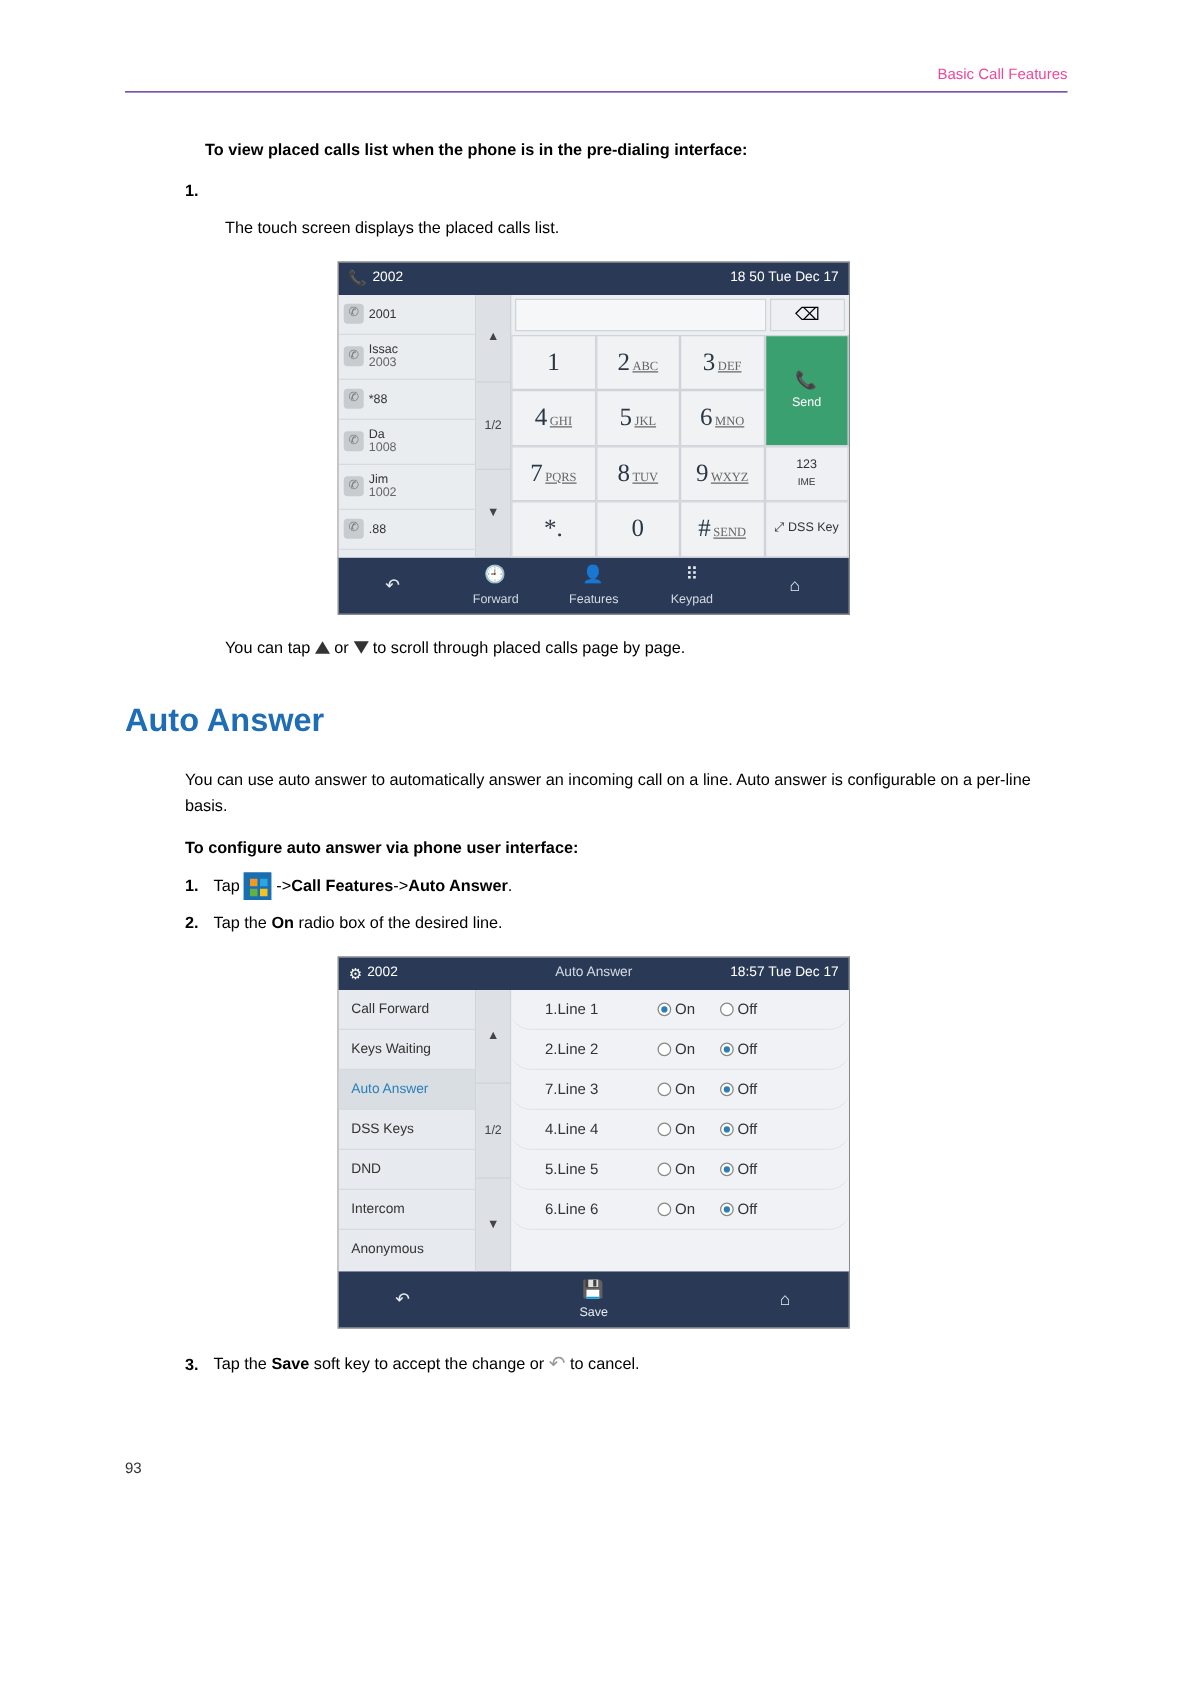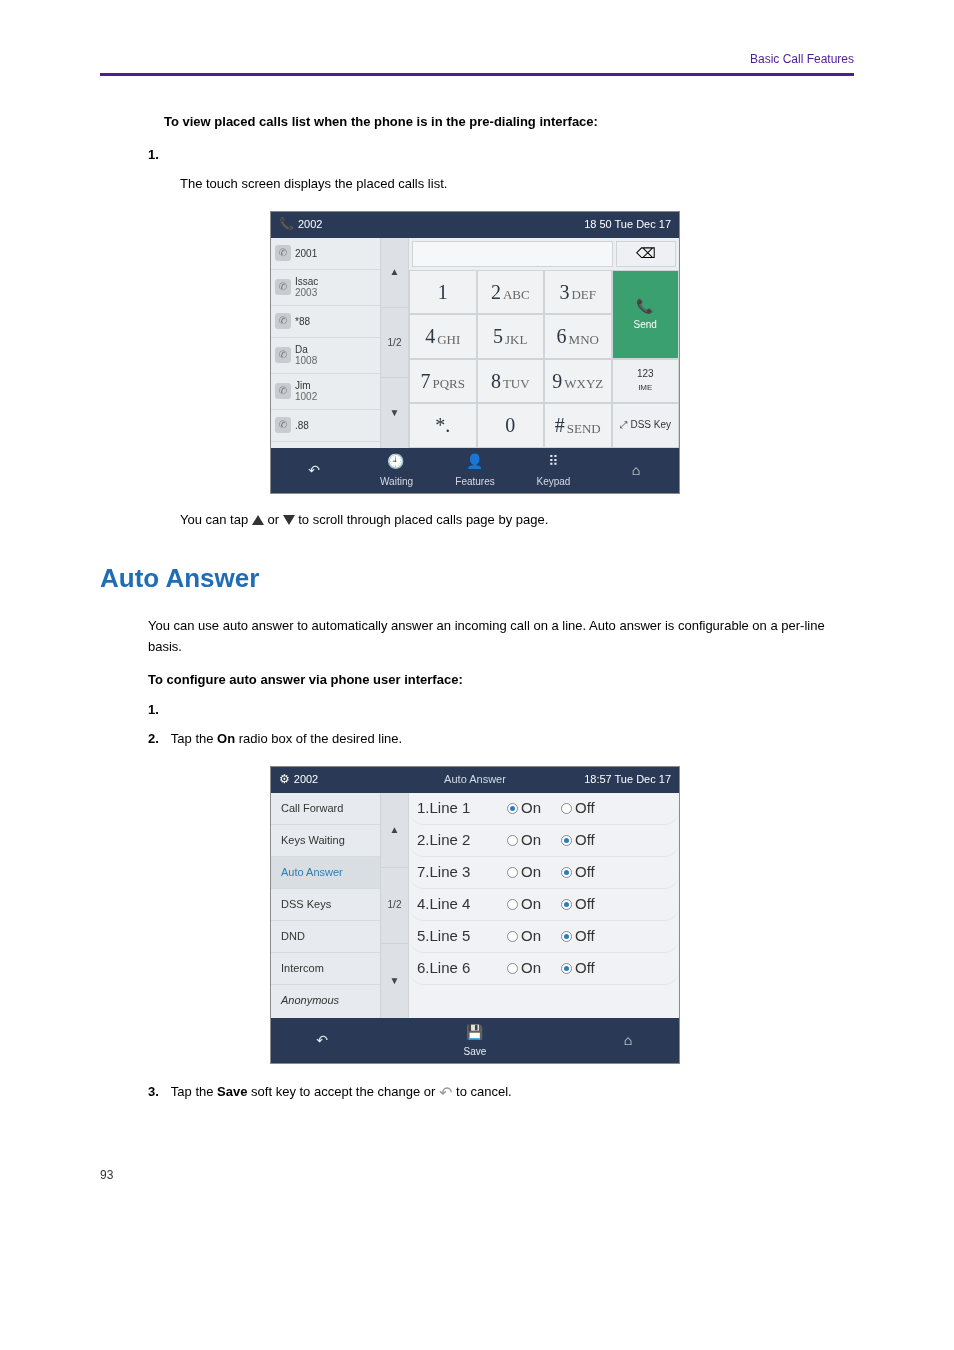--- a/index.html
+++ b/index.html
@@ -7,25 +7,25 @@
     font-family: Arial, Helvetica, sans-serif;
     color: #000;
     background: #fff;
     width: 954px;
     margin: 0 auto;
     padding: 50px 100px 80px 100px;
     font-size: 13px;
     line-height: 1.6;
   }
   .header-line {
-    border-bottom: 3px solid #4c1d95;
+    border-bottom: 1px solid #4c1d95;
     padding-bottom: 4px;
     text-align: right;
     font-size: 12px;
-    color: #4c1d95;
+    color: #ec4899;
     margin-bottom: 36px;
   }
   .bold { font-weight: bold; }
   .list-step { margin-left: 20px; }
   .list-step .num { font-weight: bold; font-size: 13px; margin-right: 12px; }
   .step-text, .sub-text { font-size: 13px; }
   .sub-text { margin-left: 48px; margin-top: 8px; }
   .screenshot-wrap {
     margin: 16px auto;
     display: block;
@@ -71,21 +71,21 @@
   .display-row { height:32px; display:flex; }
   .display-box { flex:1; background:#f5f7f8; border:1px solid #cfd4d9; margin:3px 3px 3px 3px; }
   .backsp { width:60px; background:#eef0f3; border:1px solid #cfd4d9; margin:3px 3px 3px 0; display:flex; align-items:center; justify-content:center; font-size:14px; }
   .keypad-grid { flex:1; display:flex; }
   .kpad { flex:3; display:grid; grid-template-columns:1fr 1fr 1fr; grid-template-rows:1fr 1fr 1fr 1fr; }
   .key {
     border:1px solid #cfd4d9; background:#f0f2f4; display:flex; align-items:center; justify-content:center;
     font-family: Georgia, serif;
   }
   .key .big { font-size:20px; color:#2b3844; }
-  .key .sub { font-size:13px; color:#666; margin-left:2px; margin-top:8px; }
+  .key .sub { font-size:10px; color:#666; margin-left:2px; margin-top:8px;text-decoration:underline; }
   .side-col { flex:1; display:grid; grid-template-rows:2fr 1fr 1fr; }
   .side-btn {
     border:1px solid #cfd4d9; display:flex; flex-direction:column; align-items:center; justify-content:center;
     font-size:10px;
   }
   .send-btn { background:#3aa06f; color:#fff; }
   .s123 { background:#eef0f3; color:#333; }
   .dss { background:#eef0f3; color:#333; display:flex; flex-direction:row; gap:3px; font-size:10px;}
   .shot-bottom {
     height: 45px; background:#2a3a56; display:flex;
@@ -126,21 +126,21 @@
     background:#2a3a56; color:#fff; height:26px; display:flex; align-items:center; justify-content:space-between; padding:0 8px;
   }
   .aa-top .center { position:absolute; left:50%; transform:translateX(-50%); color:#d4dae4; font-size:11px;}
   .aa-top { position:relative; }
   .aa-body { display:flex; height:225px; background:#eceff1; }
   .aa-menu { width:110px; background:#e7eaee; border-right:1px solid #cfd4d9; }
   .aa-mi { height:32px; border-bottom:1px solid #d7dbe0; display:flex; align-items:center; padding:0 10px; font-size:11px; color:#333; }
   .aa-mi.selected { background:#d9dee3; color:#2a7fb8; }
   .aa-pager { width:28px; background:#dde1e5; display:flex; flex-direction:column; border-right:1px solid #cfd4d9;}
   .aa-content { flex:1; background:#f0f2f5; }
-  .aa-row { height:32px; border-bottom:1px solid #e1e5e9; display:flex; align-items:center; padding:0 8px; font-size:15px; color:#333;border-radius:15px; }
+  .aa-row { height:32px; border-bottom:1px solid #e1e5e9; display:flex; align-items:center; padding:0 27px; font-size:12px; color:#333;border-radius:15px; }
   .aa-row .lbl { width:70px; }
   .radio { display:flex; align-items:center; gap:3px; margin-left:20px; }
   .r-outer { width:11px; height:11px; border:1px solid #888; border-radius:50%; display:inline-flex; align-items:center; justify-content:center; background:#fff;}
   .r-outer.on::after { content:""; width:5px; height:5px; background:#2a7fb8; border-radius:50%; }
   .aa-bottom { height:45px; background:#2a3a56; display:flex; }
   .aa-seg { flex:1; display:flex; flex-direction:column; align-items:center; justify-content:center; color:#e7ecf3; font-size:10px; gap:1px;}
   .disk-ic { font-size:14px; }
 
   .page-num { text-align:left; font-size:12px; color:#333; margin-top:60px; }
 
@@ -288,21 +288,21 @@
         </div>
       </div>
     </div>
   </div>
   <div class="shot-bottom">
     <div class="bot-seg w1">
       <span class="bot-ic">↶</span>
     </div>
     <div class="bot-seg">
       <span class="bot-ic">🕘</span>
-      <span>Waiting</span>
+      <span>Forward</span>
     </div>
     <div class="bot-seg">
       <span class="bot-ic">👤</span>
       <span>Features</span>
     </div>
     <div class="bot-seg">
       <span class="bot-ic">⠿</span>
       <span>Keypad</span>
     </div>
     <div class="bot-seg w1">
@@ -321,20 +321,32 @@
 </p>
 
 <h2 class="section-title">Auto Answer</h2>
 
 <p class="intro">You can use auto answer to automatically answer an incoming call on a line. Auto answer is configurable on a per-line basis.</p>
 
 <p class="bold" style="margin-left:48px; margin-bottom:10px;">To configure auto answer via phone user interface:</p>
 
 <div class="list-step" style="margin-left:48px; display:flex; align-items:center;">
   <span class="num">1.</span>
+  <span class="step-text">
+    <span>Tap </span>
+    <span class="apps-icon">
+      <span class="apps-inner">
+        <span class="sq o"></span>
+          <span class="sq b"></span>
+          <span class="sq g"></span>
+          <span class="sq y"></span>
+      </span>
+    </span>
+    <span> -&gt;</span><b>Call Features</b><span>-&gt;</span><b>Auto Answer</b><span>.</span>
+  </span>
 </div>
 
 <div class="list-step" style="margin-left:48px; display:flex; margin-top:8px;">
   <span class="num">2.</span>
   <span class="step-text">
     <span>Tap the </span><b>On</b><span> radio box of the desired line.</span>
   </span>
 </div>
 
 <div class="screenshot-wrap" style="margin-left: 170px;">
@@ -348,21 +360,21 @@
     <span>18:57 Tue Dec 17</span>
   </div>
   <div class="aa-body">
     <div class="aa-menu">
       <div class="aa-mi">Call Forward</div>
       <div class="aa-mi">Keys Waiting</div>
       <div class="aa-mi selected">Auto Answer</div>
       <div class="aa-mi">DSS Keys</div>
       <div class="aa-mi">DND</div>
       <div class="aa-mi">Intercom</div>
-      <div class="aa-mi" style="border-bottom:none;font-style:italic;">Anonymous</div>
+      <div class="aa-mi" style="border-bottom:none;">Anonymous</div>
     </div>
     <div class="aa-pager">
       <div class="pager-btn" style="flex:1">▲</div>
       <div class="pager-mid" style="flex:1">1/2</div>
       <div class="pager-btn" style="flex:1; border-bottom:none;">▼</div>
     </div>
     <div class="aa-content">
       <div class="aa-row">
         <span class="lbl">1.Line 1</span>
         <span class="radio">

